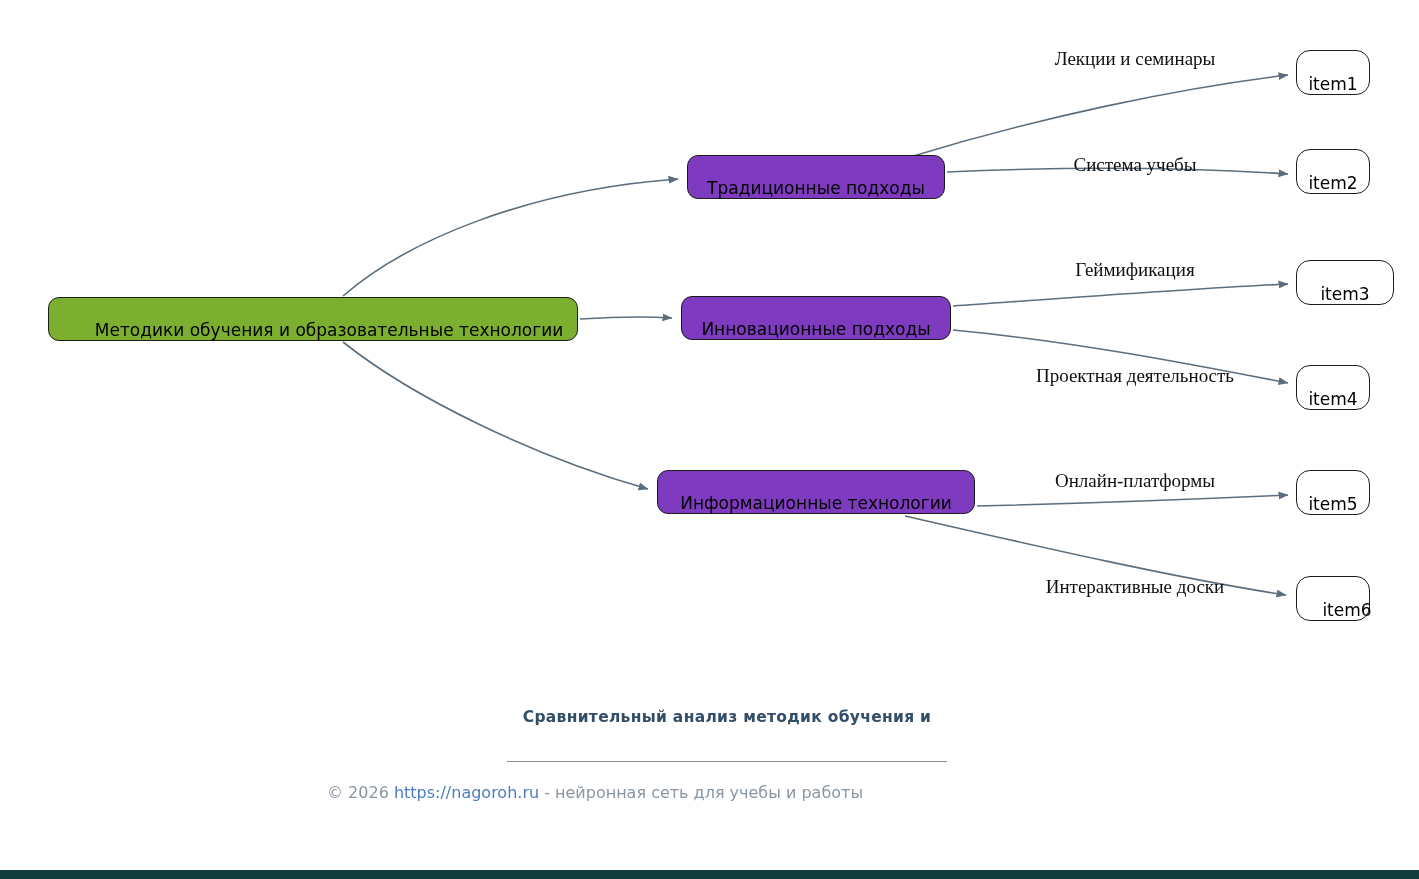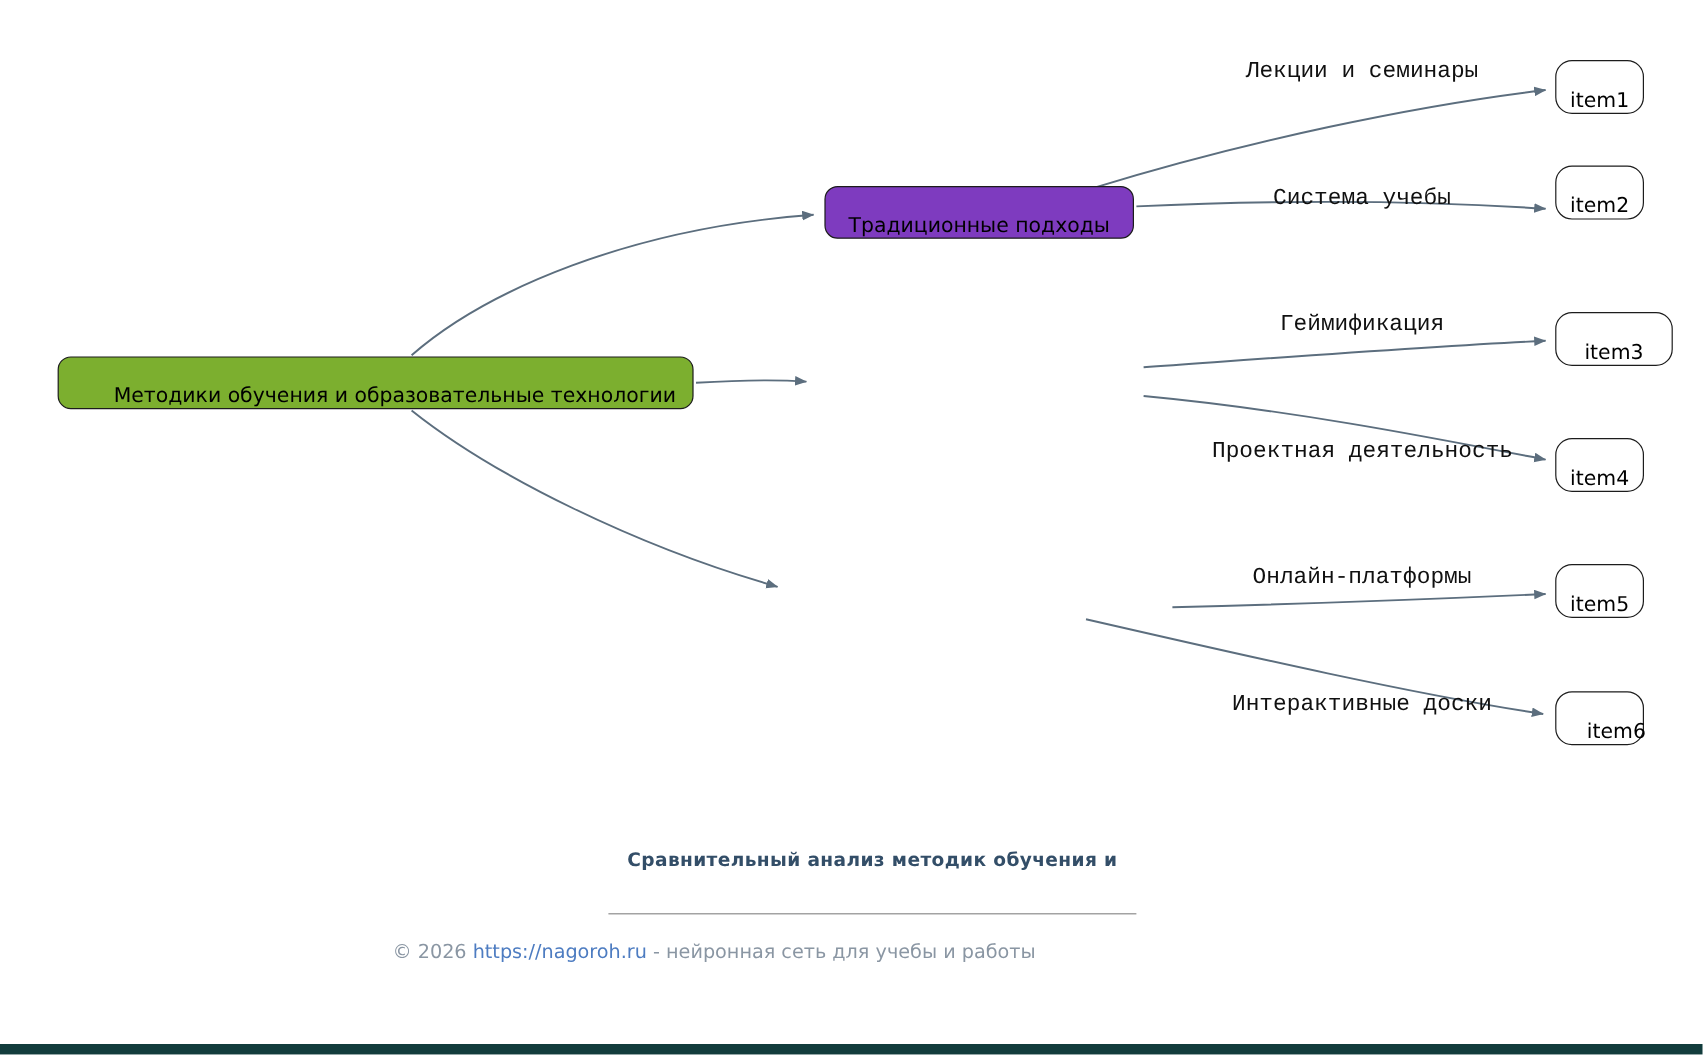--- a/index.html
+++ b/index.html
@@ -30,21 +30,21 @@
     white-space: nowrap;
   }
   .leaf {
     border-radius: 14px;
     border-width: 1.6px;
     background: #ffffff;
     font-size: 17px;
   }
   .edge-label {
     position: absolute;
-    font-family: Liberation Mono, monospace;
+    font-family: Liberation Serif, serif;
     font-size: 19px;
     color: #101010;
     text-align: center;
     white-space: nowrap;
   }
   .footer-title {
     position: absolute;
     left: 427px;
     top: 708px;
     width: 600px;
@@ -101,25 +101,31 @@
     </g>
   </svg>
 
   <div class="node" style="left: 48px; top: 297px; width: 530px; height: 44px; background: rgb(124, 175, 47); padding-left: 32px;">
     <span>Методики обучения и образовательные технологии</span>
   </div>
 
   <div class="node" style="left: 687px; top: 155px; width: 258px; height: 44px; background: rgb(126, 59, 191);">
     <span>Традиционные подходы</span>
   </div>
+  <div class="node" style="left: 681px; top: 296px; width: 270px; height: 44px; background: rgb(126, 59, 191);">
+    <span>Инновационные подходы</span>
+  </div>
+  <div class="node" style="left: 657px; top: 470px; width: 318px; height: 44px; background: rgb(126, 59, 191);">
+    <span>Информационные технологии</span>
+  </div>
 
   <div class="node leaf" style="left:1296px; top:50px; width:74px; height:45px;">
     <span>item1</span>
   </div>
-  <div class="node leaf" style="left:1296px; top:138px; width:74px; height:45px;">
+  <div class="node leaf" style="left:1296px; top:149px; width:74px; height:45px;">
     <span>item2</span>
   </div>
   <div class="node leaf" style="left:1296px; top:260px; width:98px; height:45px;">
     <span>item3</span>
   </div>
   <div class="node leaf" style="left:1296px; top:365px; width:74px; height:45px;">
     <span>item4</span>
   </div>
   <div class="node leaf" style="left:1296px; top:470px; width:74px; height:45px;">
     <span>item5</span>

